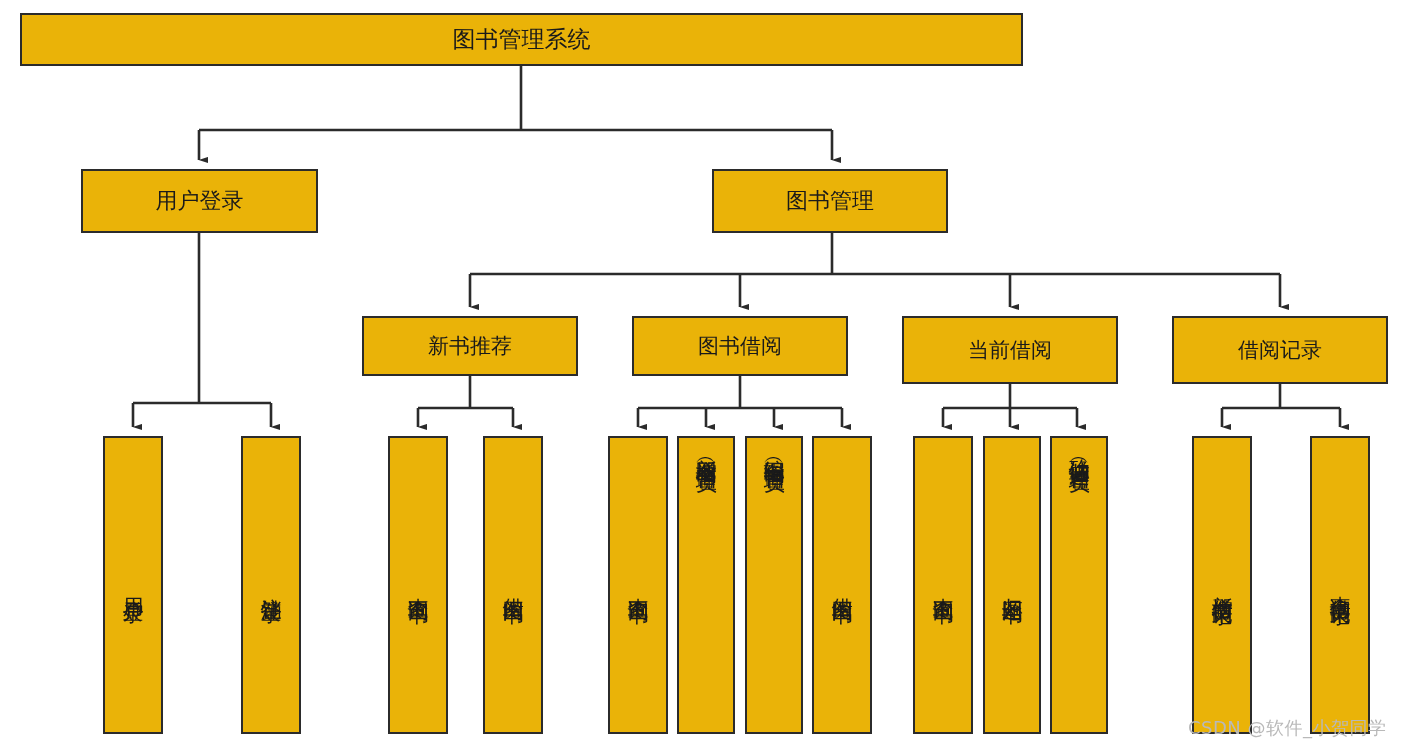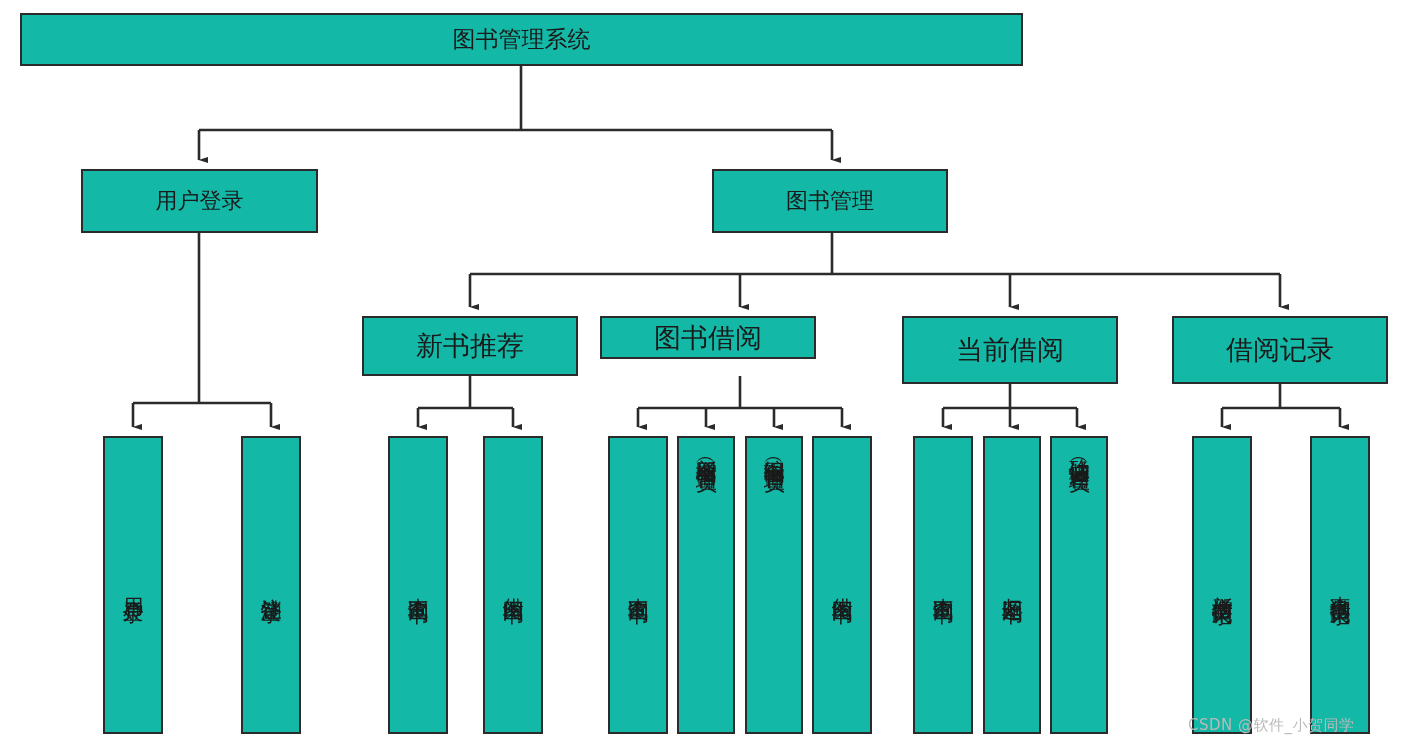--- a/index.html
+++ b/index.html
@@ -21,35 +21,35 @@
     position: absolute;
     left: 0;
     top: 0;
     width: 1405px;
     height: 747px;
     pointer-events: none;
   }
   .node {
     position: absolute;
     box-sizing: border-box;
-    background: #14b8a6;
+    background: #eab308;
     border: 2.5px solid #2b2b2b;
     display: flex;
     align-items: center;
     justify-content: center;
     color: #1a1a1a;
   }
   .node.root {
     font-size: 23px;
   }
   .node.lvl2 {
     font-size: 22px;
   }
   .node.lvl3 {
-    font-size: 27px;
+    font-size: 21px;
     font-family: Liberation Serif, serif;
   }
   .node.leaf {
     align-items: flex-start;
     justify-content: center;
     padding-top: 0;
   }
   .vtext {
     writing-mode: vertical-rl;
     text-orientation: upright;
@@ -67,21 +67,21 @@
     justify-content: center;
   }
   .leaf-inner.top {
     align-items: flex-start;
     padding-top: 4px;
   }
   #watermark {
     position: absolute;
     left: 1188px;
     top: 716px;
-    font-size: 15px;
+    font-size: 18px;
     color: #b9b9b9;
     white-space: nowrap;
     letter-spacing: 0.5px;
   }
 </style>
 </head>
 <body>
 
 <div id="canvas">
 
@@ -142,21 +142,21 @@
   <div class="node lvl2" style="left:81px; top:169px; width:237px; height:64px;">
     <span>用户登录</span>
   </div>
   <div class="node lvl2" style="left:712px; top:169px; width:236px; height:64px;">
     <span>图书管理</span>
   </div>
 
   <div class="node lvl3" style="left:362px; top:316px; width:216px; height:60px;">
     <span>新书推荐</span>
   </div>
-  <div class="node lvl3" style="left:600px; top:316px; width:216px; height:43px;justify-content:center;">
+  <div class="node lvl3" style="left:632px; top:316px; width:216px; height:60px;justify-content:center;">
     <span>图书借阅</span>
   </div>
   <div class="node lvl3" style="left:902px; top:316px; width:216px; height:68px;">
     <span>当前借阅</span>
   </div>
   <div class="node lvl3" style="left:1172px; top:316px; width:216px; height:68px;">
     <span>借阅记录</span>
   </div>
 
   <div class="node leaf" style="left:103px; top:436px; width:60px; height:298px;">

